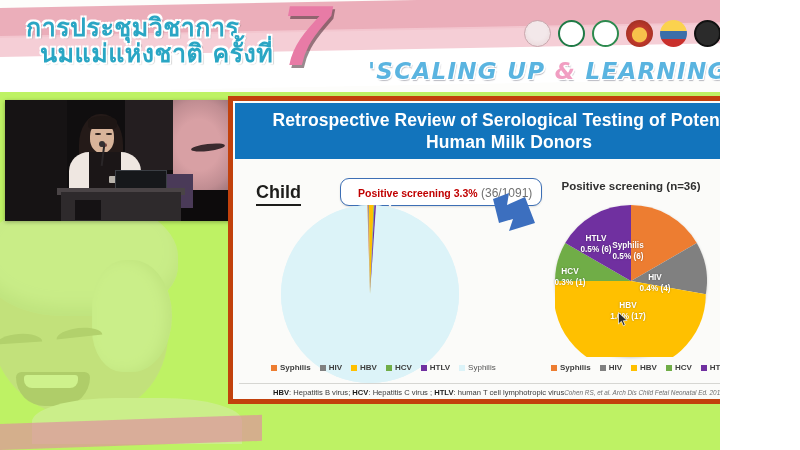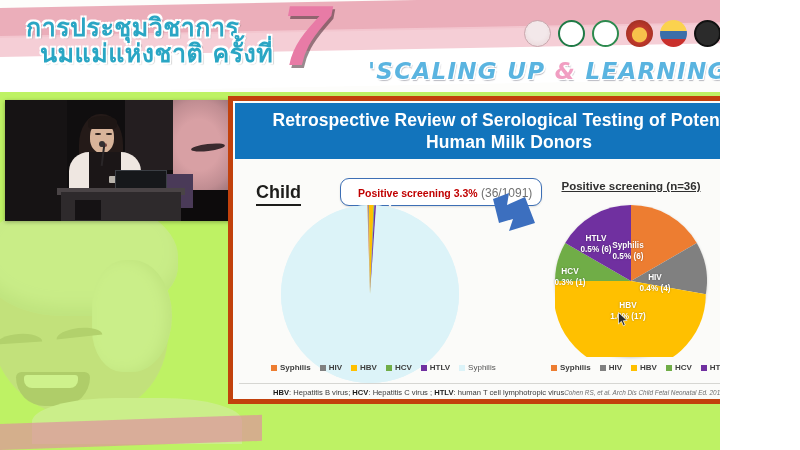--- a/index.html
+++ b/index.html
@@ -214,21 +214,21 @@
     text-align: center; font-size: 11.5px; font-weight: bold; color: #3b3b3b;
     line-height: 1.4;
   }
   #pie-right {
     left: 322px; top: 104px; width: 152px; height: 152px;
     background: #fff;
     box-shadow: 0 1px 3px rgba(0,0,0,.18);
   }
   #pie-right-heading {
     position: absolute; left: 300px; top: 79px; width: 196px;
-    text-align: center; font-size: 11.5px; font-weight: bold; color: #2f2f2f; text-decoration: underline;
+    text-align: center; font-size: 11.5px; font-weight: bold; color: #2f2f2f;
   }
   .pie-slice-label {
     position: absolute; text-align: center; color: #ffffff;
     font-size: 8.2px; font-weight: bold; line-height: 1.3;
     text-shadow: 0 0 2px rgba(0,0,0,.35); white-space: nowrap;
   }
   #cursor-arrow { position: absolute; left: 385px; top: 211px; width: 11px; height: 15px; }
 
   
   .legend { position: absolute; display: flex; align-items: center; gap: 9px; }

